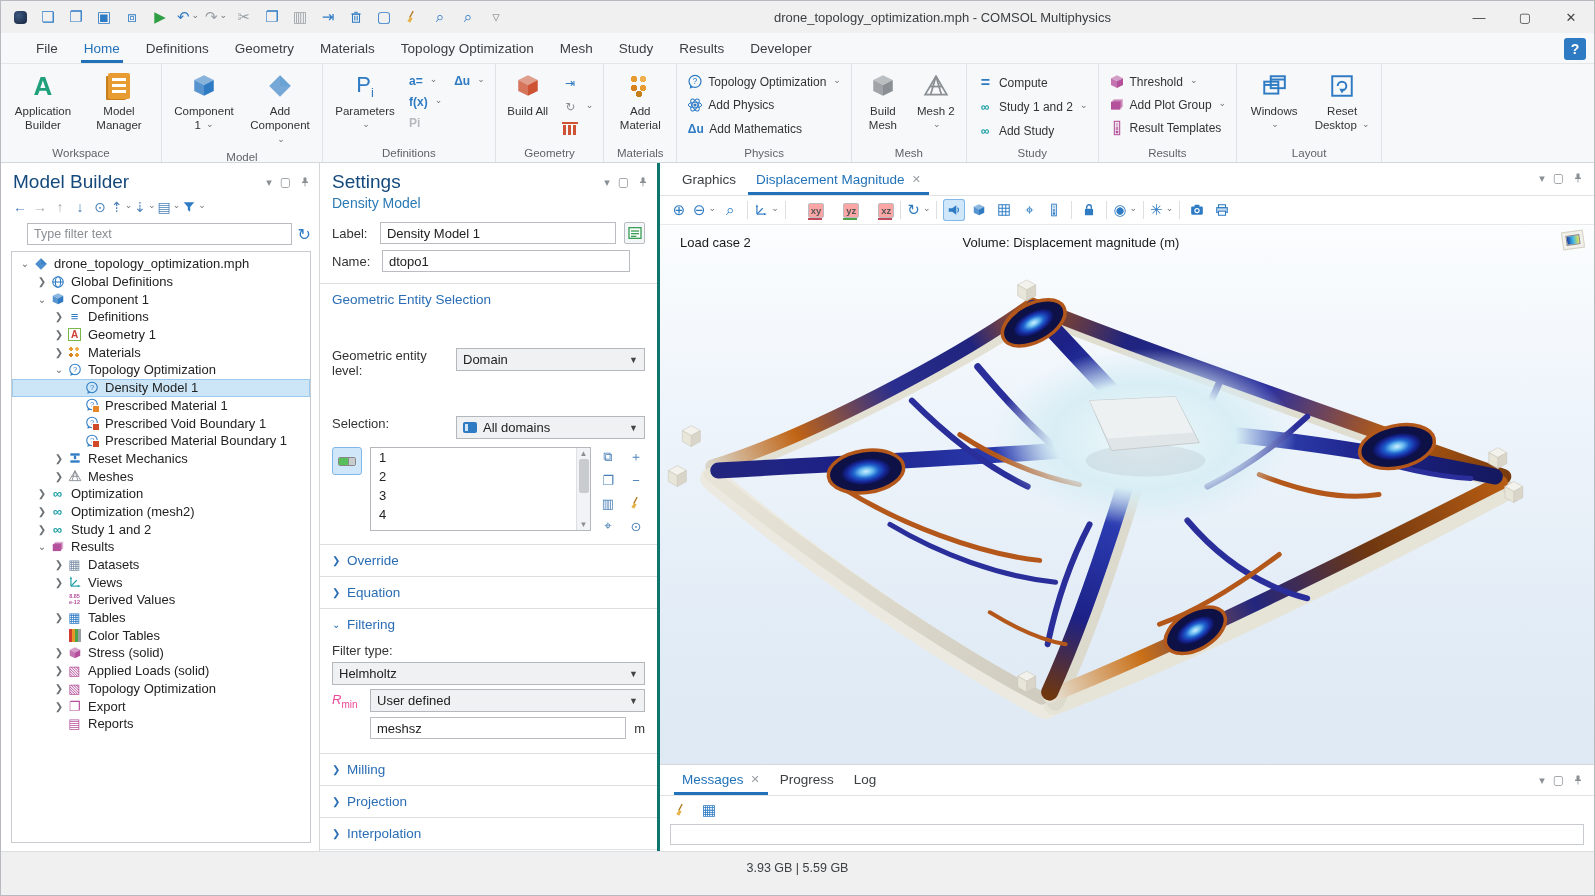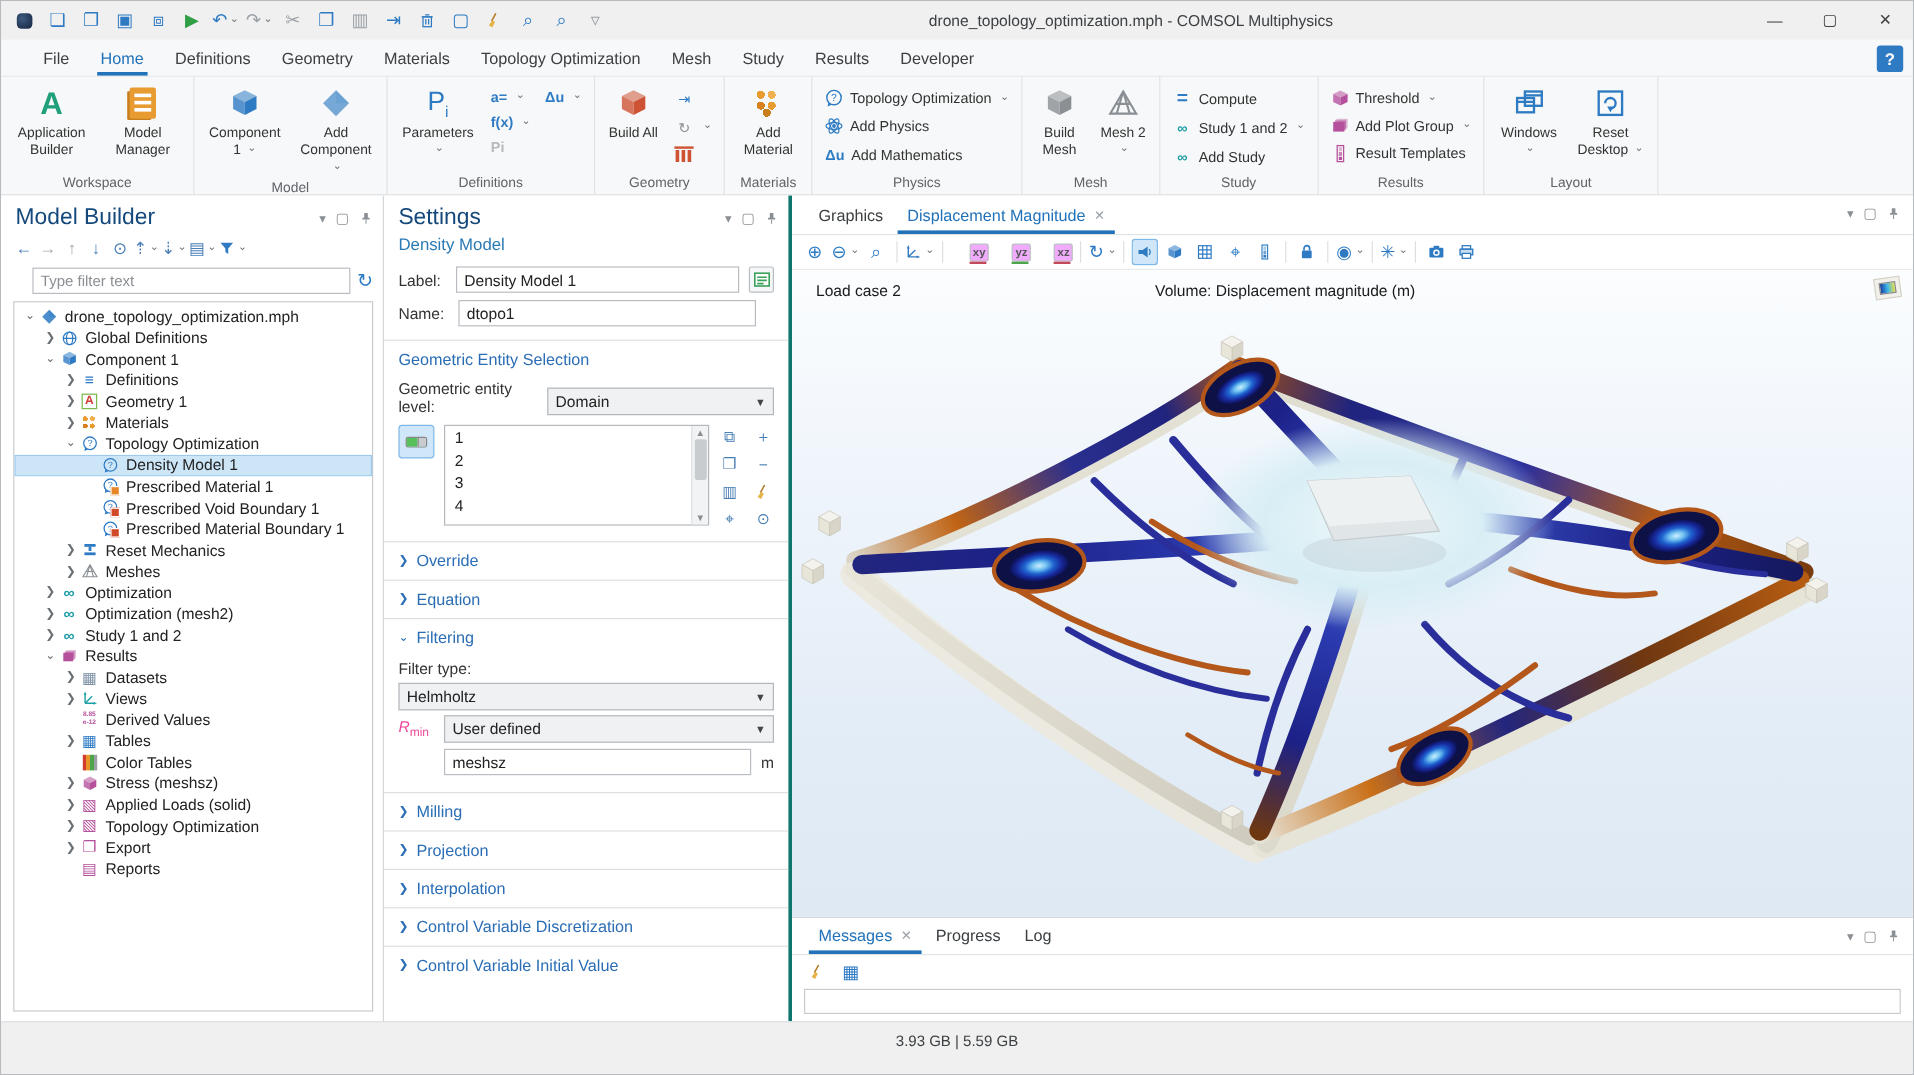--- a/index.html
+++ b/index.html
@@ -137,21 +137,21 @@
     display:flex; align-items:center; justify-content:center; }
   .sec-div { border-top:1px solid #dde0e3; margin-top:8px; }
   .sec-head { display:flex; align-items:center; gap:7px; padding:8px 12px 6px; color:#2a6db5;
     font-size:13.5px; }
   .sec-head .sch { font-size:10px; color:#2a6db5; width:8px; }
   .combo { height:23px; background:#eff1f2; border:1px solid #b4b8bc; display:flex;
     align-items:center; padding:0 6px; gap:6px; color:#222; }
   .combo .cv { flex:1; }
   .combo .ca { font-size:9px; color:#444; }
   .combo .ca::before { content:"▼"; }
-  .ges-row { display:flex; align-items:flex-end; padding:3px 12px; }
+  .ges-row { display:flex; align-items:flex-start; padding:3px 12px;margin-top:32px; }
   .ges-row .gl { width:124px; }
   .ges-row .combo { flex:1; }
   .sel-ico { width:14px; height:11px; background:#2e7bc4; border-radius:2px; position:relative; }
   .sel-ico::before { content:""; position:absolute; left:2px; top:2px; bottom:2px; width:3px;
     background:#cfe6f8; }
   .selbox { display:flex; padding:5px 12px 2px; gap:8px; }
   .tglbtn { width:30px; height:28px; background:#cfe7f8; border:1px solid #7fb8e8; border-radius:3px;
     display:flex; align-items:center; justify-content:center; }
   .tgl { width:18px; height:9px; border:1px solid #888; border-radius:2px; display:flex; }
   .tgl i { flex:1; background:#57c05a; border-radius:1px; }
@@ -189,21 +189,21 @@
   .tab .tclose { color:#9aa0a6; font-size:11px; }
   .tab-ctl { position:absolute; right:10px; top:8px; }
   .gtools { display:flex; align-items:center; gap:3px; padding:3px 8px; border-bottom:1px solid #e8eaec;
     background:#fff; flex:none; }
   .gt { min-width:22px; height:22px; display:flex; align-items:center; justify-content:center;
     color:#2e7bc4; font-size:15px; border-radius:3px; gap:1px; }
   .gt svg { width:16px; height:16px; }
   .gt.active { background:#cfe7f8; box-shadow:inset 0 0 0 1px #7fb8e8; }
   .gsep { width:1px; height:18px; background:#dde0e3; margin:0 3px; }
   .vchip { font-size:9.5px; font-weight:bold; color:#555; border:1px solid #b9bdc2; padding:0 2px;
-    border-radius:2px; background:#f0abfc; position:relative; line-height:13px;margin-left:16px; }
+    border-radius:2px; background:#fca5a5; position:relative; line-height:13px;margin-left:16px; }
   .vchip::after { content:""; position:absolute; left:-1px; bottom:-3px; width:100%; height:2px; }
   .vchip.xy::after { background:#c2485c; } .vchip.yz::after { background:#4da44a; }
   .vchip.xz::after { background:#c2485c; }
   .canvas { flex:1; position:relative; overflow:hidden;
     background:linear-gradient(180deg, #fbfdfe 0%, #eef4fb 35%, #e2ecf6 75%, #dfe9f4 100%); }
   .anno-load { position:absolute; left:20px; top:10px; font-size:13px; color:#1a1a1a; }
   .anno-title { position:absolute; left:44%; top:10px; transform:translateX(-50%); font-size:13px;
     color:#1a1a1a; }
   .legend-ico { position:absolute; right:10px; top:6px; width:22px; height:18px;
     background:#f2f0ea; border:1px solid #d5d2c6; transform:rotate(-8deg); display:flex;
@@ -849,21 +849,21 @@
             </span>
             <span>Color Tables</span>
           </div>
           <div class="trow" style="padding-left: 40px;">
             <span class="tchev">❯</span>
             <span class="ticon ">
               <svg class="c-magenta" style="width:14px;height:14px">
                 <use href="#i-cube"></use>
               </svg>
             </span>
-            <span>Stress (meshsz)</span>
+            <span>Stress (solid)</span>
           </div>
           <div class="trow" style="padding-left: 40px;">
             <span class="tchev">❯</span>
             <span class="ticon ">
               <span class="c-magenta">▧</span>
             </span>
             <span>Applied Loads (solid)</span>
           </div>
           <div class="trow" style="padding-left: 40px;">
             <span class="tchev">❯</span>
@@ -918,20 +918,28 @@
         </div>
 
         <div class="sec-div"></div>
         <div class="sec-head">
           <span>Geometric Entity Selection</span>
         </div>
         <div class="ges-row">
           <span class="gl">Geometric entity level:</span>
           <div class="combo">
             <span class="cv">Domain</span>
+              <span class="ca"></span>
+          </div>
+        </div>
+        <div class="ges-row">
+          <span class="gl">Selection:</span>
+          <div class="combo">
+            <span class="sel-ico"></span>
+            <span class="cv">All domains</span>
               <span class="ca"></span>
           </div>
         </div>
 
         <div class="selbox">
           <div class="tglbtn">
             <span class="tgl">
                 <i></i>
                 <b></b>
               </span>

